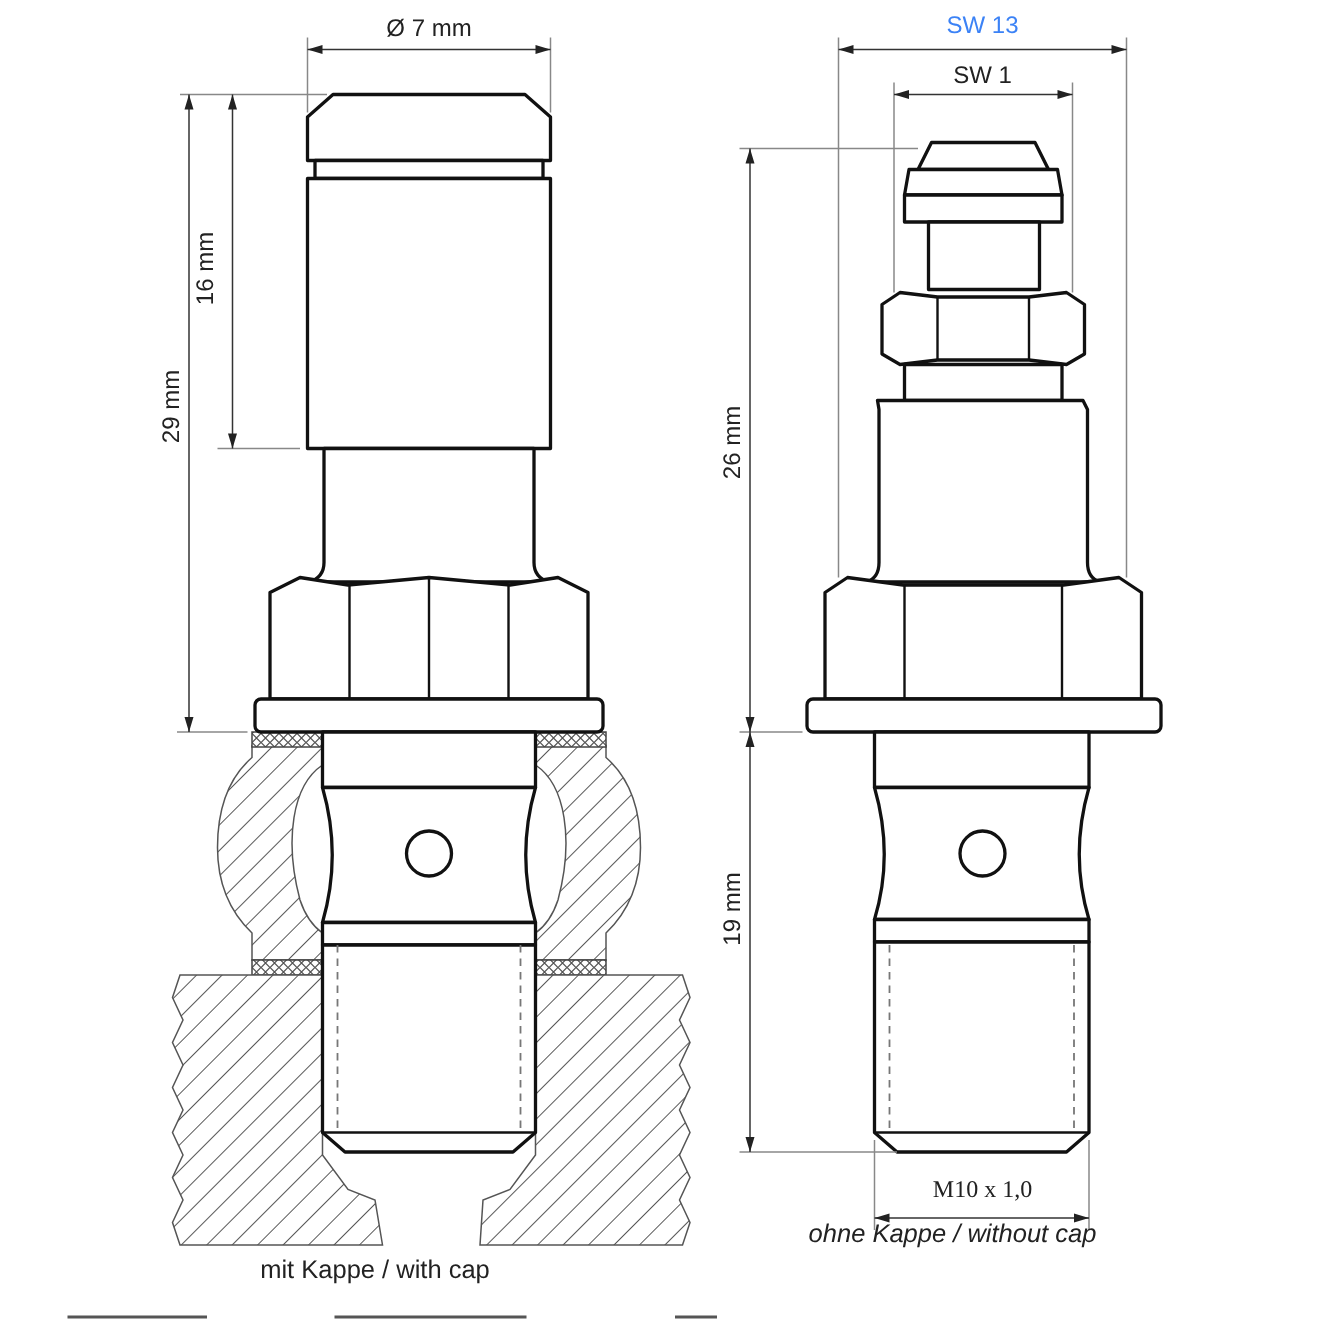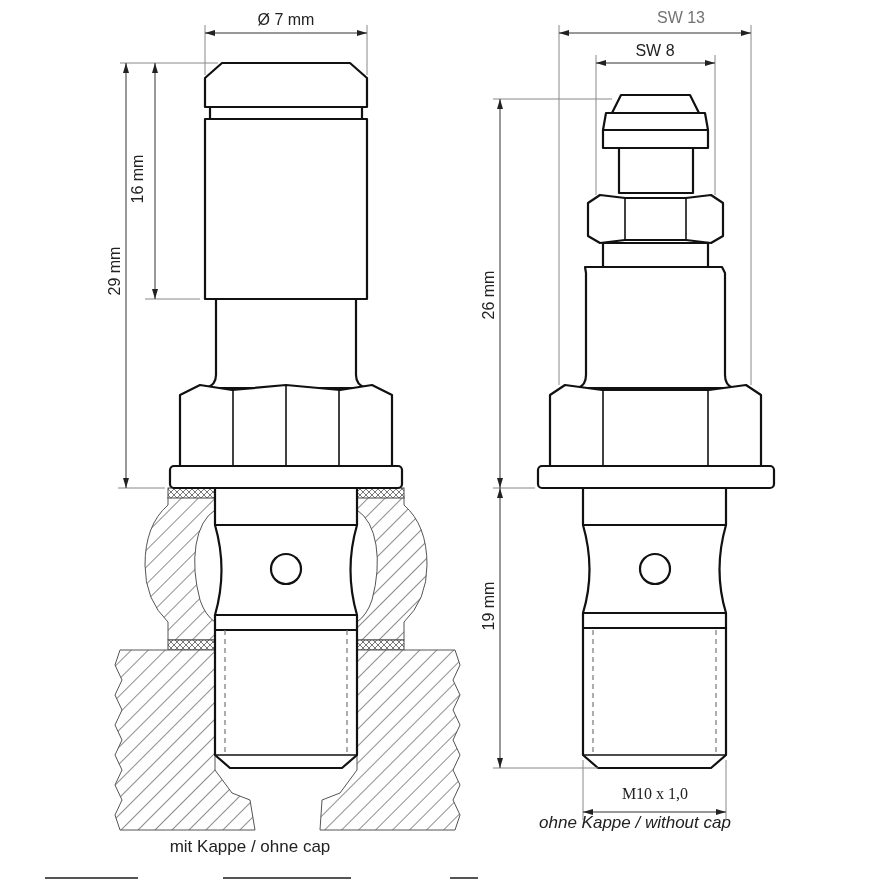--- a/index.html
+++ b/index.html
@@ -129,20 +129,20 @@
   </g>
 
   <rect class="bottom-rule" x="45" y="877" width="93" height="2"></rect>
   <rect class="bottom-rule" x="223" y="877" width="128" height="2"></rect>
   <rect class="bottom-rule" x="450" y="877" width="28" height="2"></rect>
 </svg>
 
 <div style="position:absolute;left:236px;top:11px;width:100px;text-align:center;font-size:16px;color:#222;">Ø 7 mm</div>
 <div style="position:absolute;left:103px;top:170px;width:70px;text-align:center;font-size:16px;color:#222;transform:rotate(-90deg);">16 mm</div>
 <div style="position:absolute;left:80px;top:262px;width:70px;text-align:center;font-size:16px;color:#222;transform:rotate(-90deg);">29 mm</div>
-<div style="position:absolute;left:140px;top:837px;width:220px;text-align:center;font-size:17px;color:#222;">mit Kappe / ohne cap</div>
+<div style="position:absolute;left:140px;top:837px;width:220px;text-align:center;font-size:17px;color:#222;">mit Kappe / with cap</div>
 
-<div style="position:absolute;left:605px;top:9px;width:100px;text-align:right;font-size:16px;color:#737373;">SW 13</div>
-<div style="position:absolute;left:605px;top:42px;width:100px;text-align:center;font-size:16px;color:#222;">SW 8</div>
+<div style="position:absolute;left:605px;top:9px;width:100px;text-align:center;font-size:16px;color:#3b82f6;">SW 13</div>
+<div style="position:absolute;left:605px;top:42px;width:100px;text-align:center;font-size:16px;color:#222;">SW 1</div>
 <div style="position:absolute;left:454px;top:286px;width:70px;text-align:center;font-size:16px;color:#222;transform:rotate(-90deg);">26 mm</div>
 <div style="position:absolute;left:454px;top:597px;width:70px;text-align:center;font-size:16px;color:#222;transform:rotate(-90deg);">19 mm</div>
 <div style="position:absolute;left:595px;top:785px;width:120px;text-align:center;font-size:16px;color:#222;font-family:Liberation Serif, serif;">M10 x 1,0</div>
 <div style="position:absolute;left:515px;top:813px;width:240px;text-align:center;font-size:17px;color:#222;font-style:italic;">ohne Kappe / without cap</div>
 
 </body></html>

